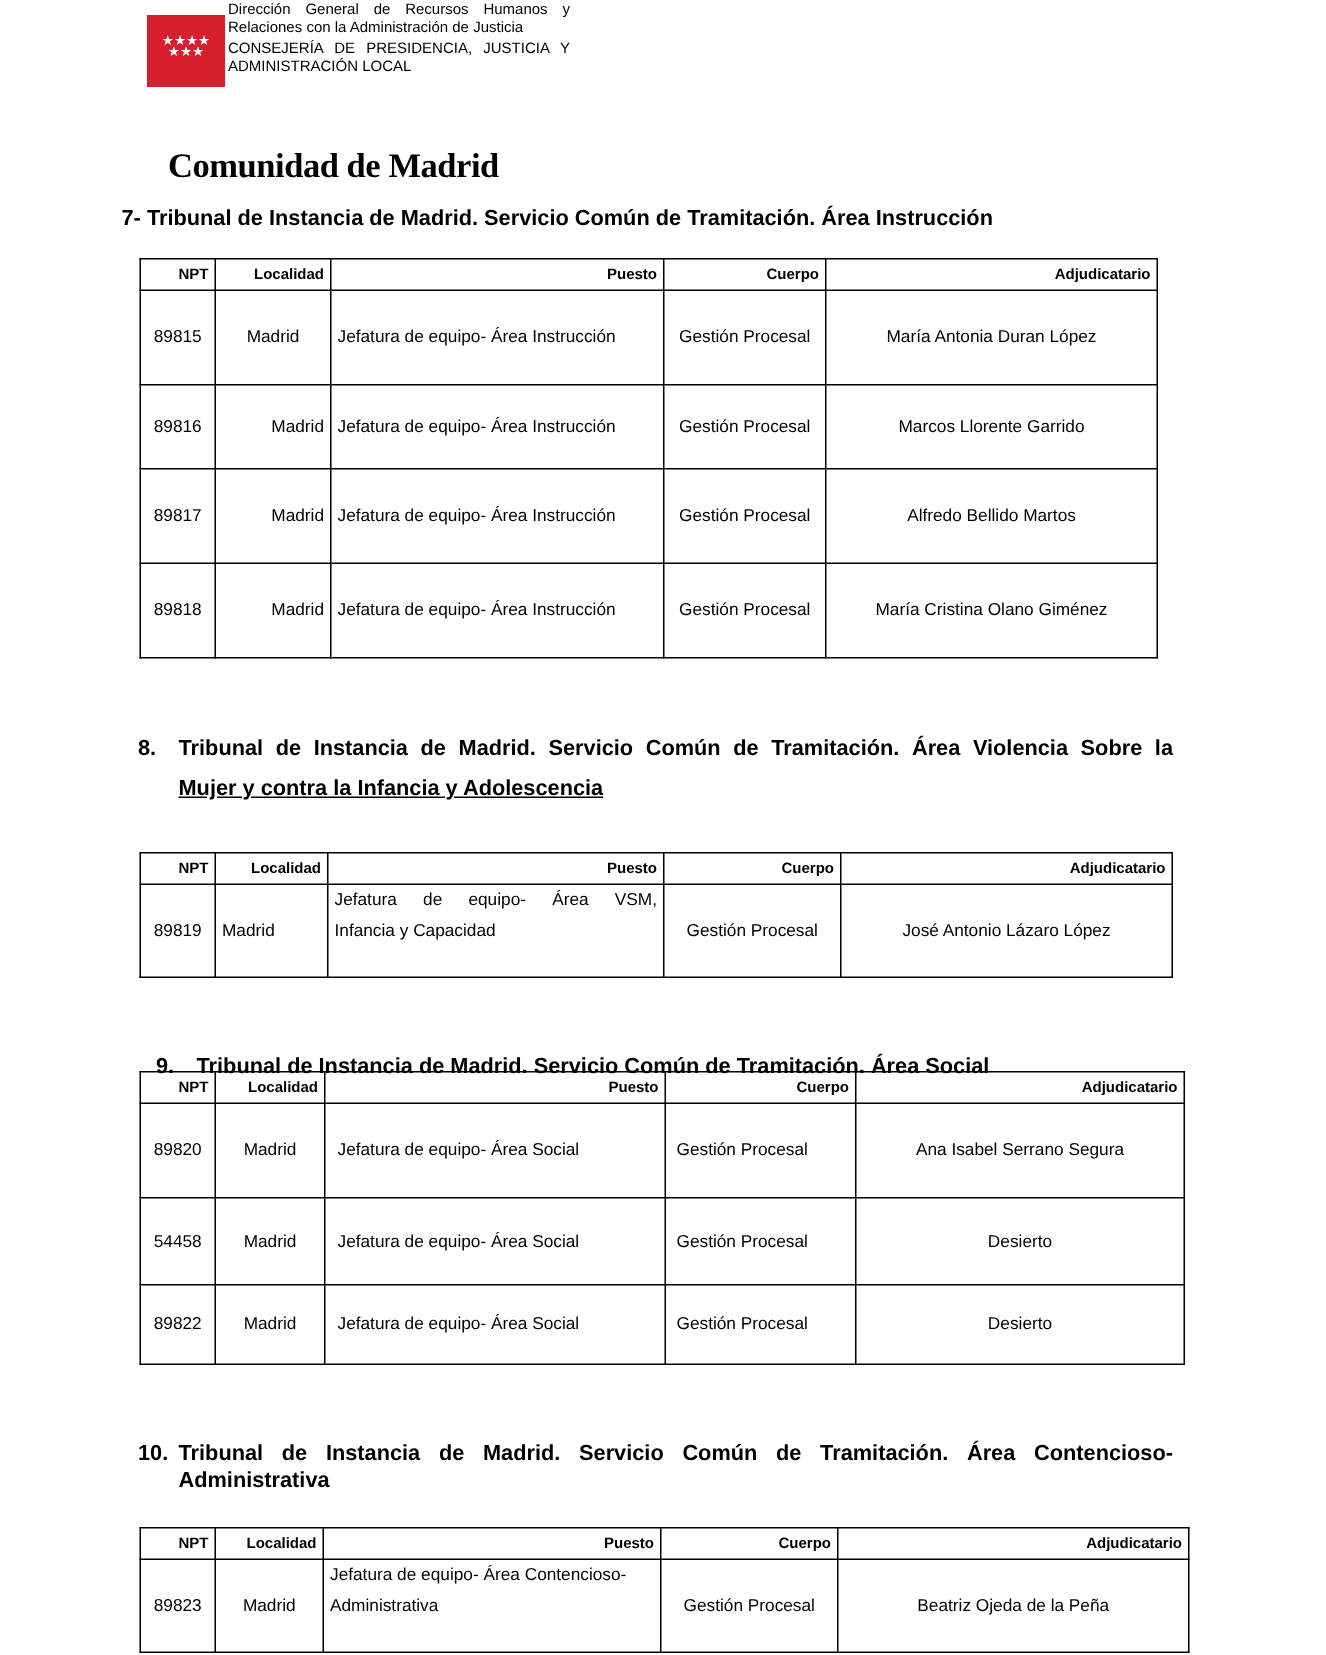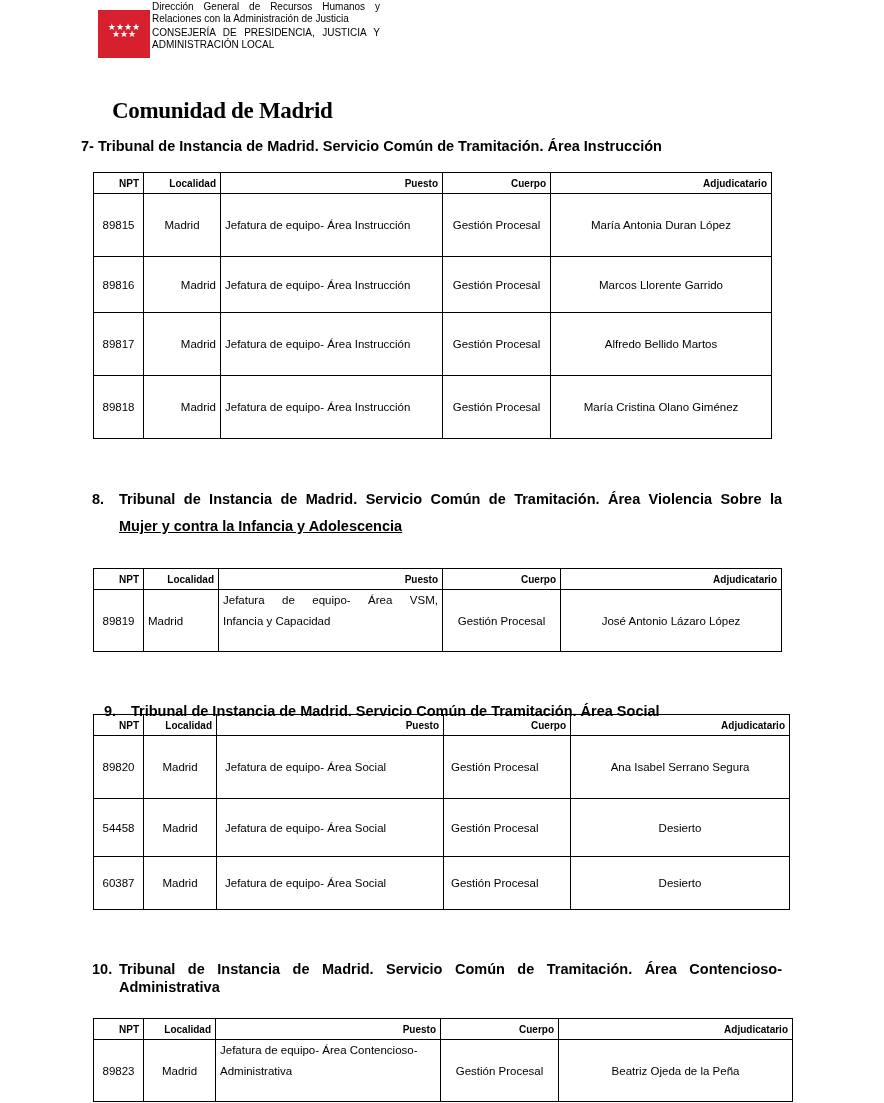--- a/index.html
+++ b/index.html
@@ -146,21 +146,21 @@
     <td>Ana Isabel Serrano Segura</td>
   </tr>
   <tr style="height:58px">
     <td>54458</td>
     <td>Madrid</td>
     <td class="left" style="padding-left:8px">Jefatura de equipo- Área Social</td>
     <td class="left" style="padding-left:7px">Gestión Procesal</td>
     <td>Desierto</td>
   </tr>
   <tr style="height:53px">
-    <td>60387</td>
+    <td>89822</td>
     <td>Madrid</td>
     <td class="left" style="padding-left:8px">Jefatura de equipo- Área Social</td>
     <td class="left" style="padding-left:7px">Gestión Procesal</td>
     <td>Desierto</td>
   </tr>
 </tbody>
   </table>
 
 <div class="sec-title" style="left:92px; top:960px; width:690px; line-height:18px;">
   <div style="display:flex; text-align:justify; text-align-last:justify;">

